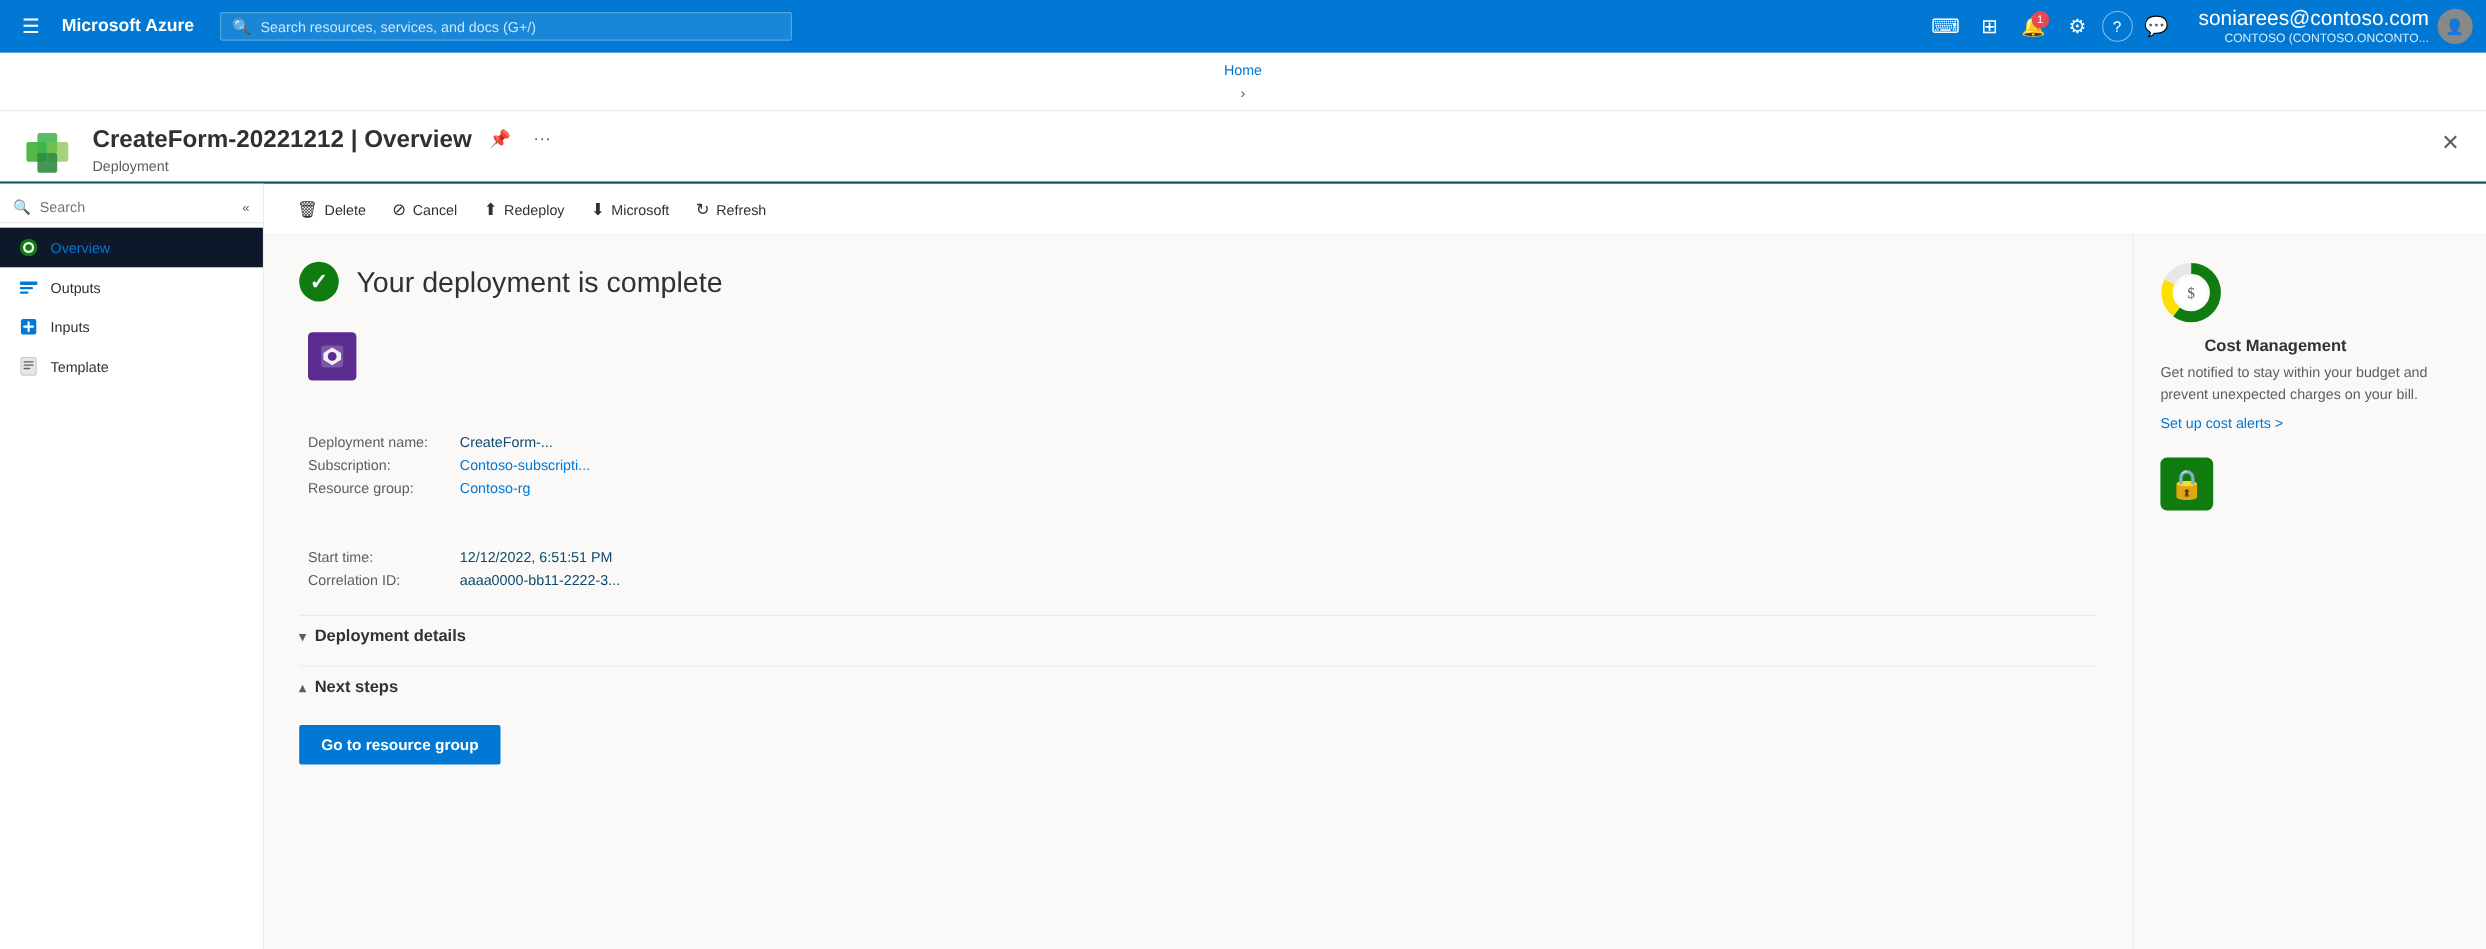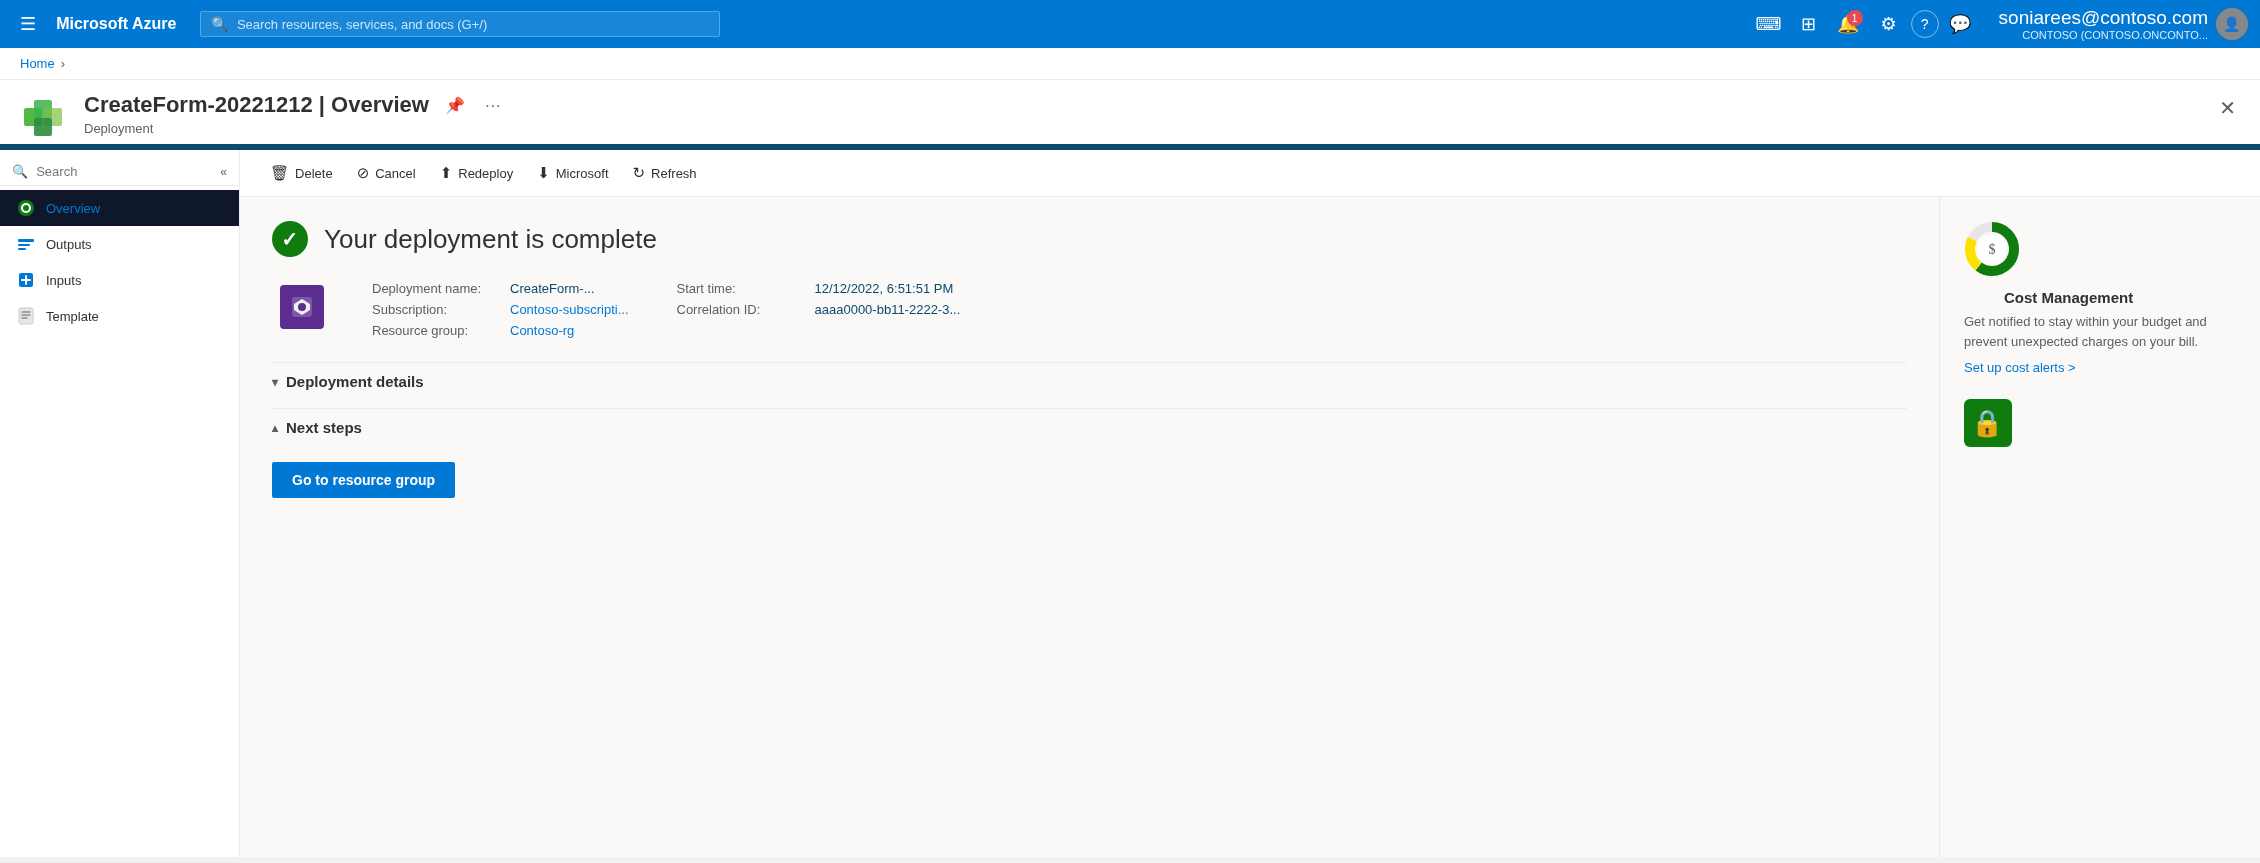--- a/index.html
+++ b/index.html
@@ -52,29 +52,30 @@
 
     
     .breadcrumb {
       background: white;
       padding: 8px 20px;
       display: flex;
       align-items: center;
       gap: 6px;
       font-size: 13px;
       border-bottom: 1px solid #edebe9;
+      flex-direction: column;
     }
     .breadcrumb a { color: #0078d4; text-decoration: none; cursor: pointer; }
     .breadcrumb-sep { color: #605e5c; }
 
     
     .page-header {
       background: white;
       padding: 12px 20px 0 20px;
-      border-bottom: 6px solid #0c4a6e;
+      border-bottom: 2px solid #0c4a6e;
       display: flex;
       align-items: flex-start;
       gap: 16px;
     }
     .page-icon {
       width: 48px; height: 48px;
       display: flex; align-items: center; justify-content: center;
       margin-top: 4px;
     }
     .page-title-block { flex: 1; }
@@ -190,20 +191,21 @@
       flex-shrink: 0;
     }
     .deploy-success-title { font-size: 26px; font-weight: 300; color: #323130; }
 
     
     .deploy-info {
       display: flex;
       gap: 48px;
       margin-bottom: 24px;
       padding-left: 8px;
+      flex-direction: column;
     }
     .deploy-icon-col {
       display: flex;
       align-items: flex-start;
       padding-top: 4px;
     }
     .deploy-resource-icon {
       width: 44px; height: 44px;
       background: #5c2d91;
       border-radius: 4px;

